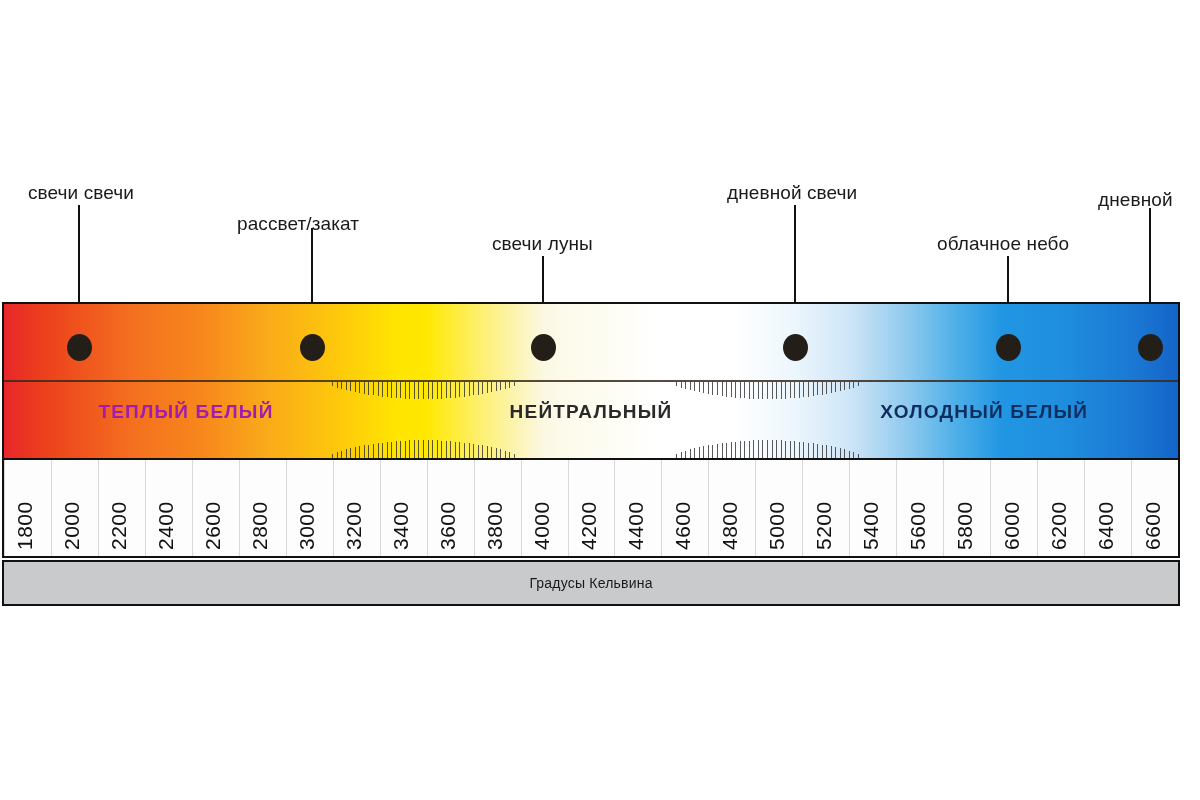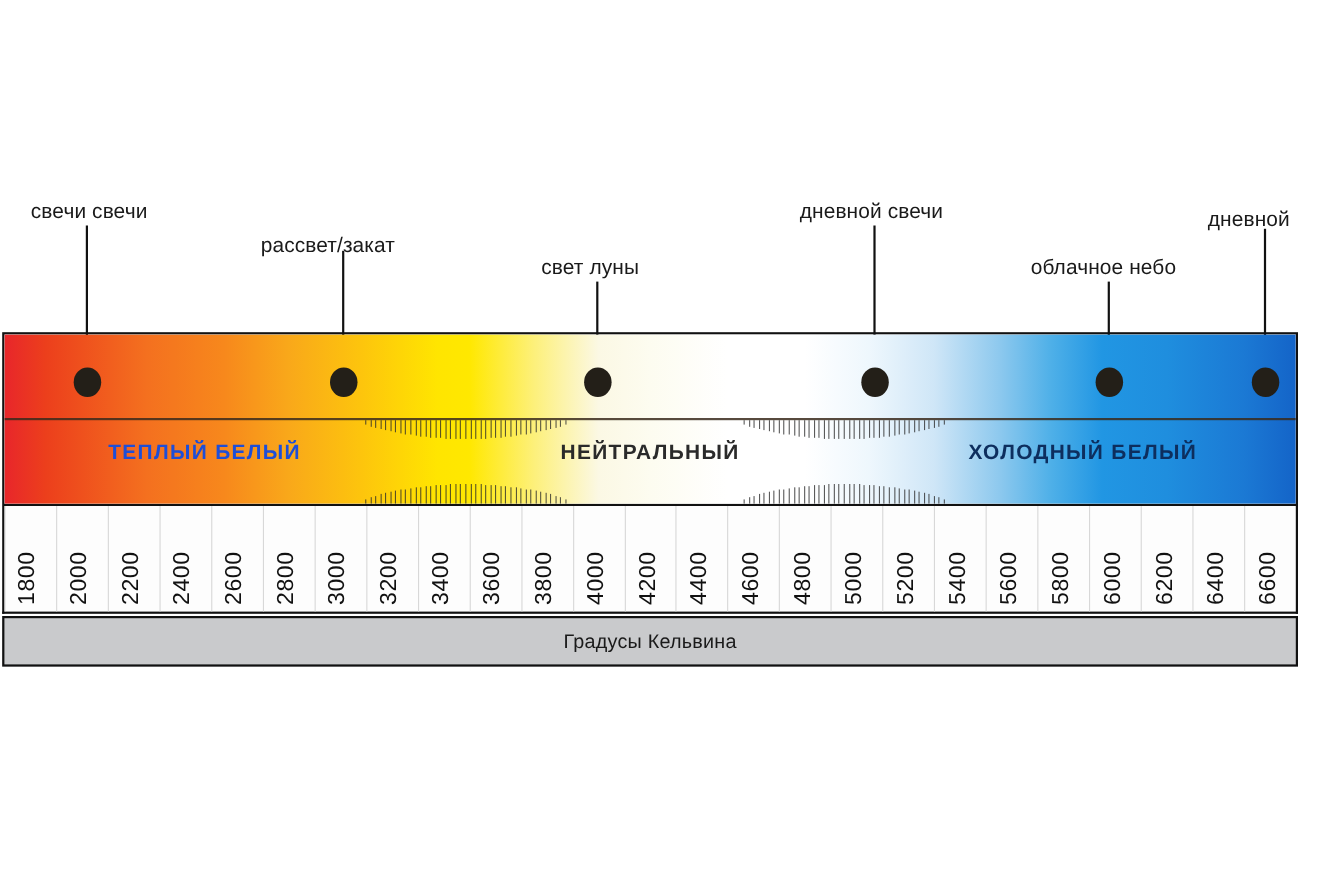--- a/index.html
+++ b/index.html
@@ -132,38 +132,38 @@
     width: 1178px;
     height: 46px;
     border: 2px solid #111111;
     box-sizing: border-box;
     background: #c9cacc;
     display: flex;
     align-items: center;
     justify-content: center;
   }
   #footerbar .footer-text {
-    font-size: 18px;
+    font-size: 14px;
     color: #1a1a1a;
     letter-spacing: .2px;
   }
 </style>
 </head>
 <body>
 
 <div id="stage">
 
   <div id="callouts-layer">
       <div class="callout-label" style="left: 28px; top: 182px;">свечи свечи</div>
       <div class="leader" style="left: 78px; top: 205px; height: 142px;"></div>
       <div class="dot" style="left: 67px; top: 334px; background: rgb(35, 31, 24);"></div>
       <div class="callout-label" style="left: 237px; top: 213px;">рассвет/закат</div>
       <div class="leader" style="left: 311px; top: 228px; height: 119px;"></div>
       <div class="dot" style="left: 300px; top: 334px; background: rgb(35, 31, 24);"></div>
-      <div class="callout-label" style="left: 492px; top: 233px;">свет луны</div>
+      <div class="callout-label" style="left: 492px; top: 233px;">свечи луны</div>
       <div class="leader" style="left: 542px; top: 256px; height: 91px;"></div>
       <div class="dot" style="left: 531px; top: 334px; background: rgb(35, 31, 24);"></div>
       <div class="callout-label" style="left: 727px; top: 182px;">дневной свечи</div>
       <div class="leader" style="left: 794px; top: 205px; height: 142px;"></div>
       <div class="dot" style="left: 783px; top: 334px; background: rgb(35, 31, 24);"></div>
       <div class="callout-label" style="left: 937px; top: 233px;">облачное небо</div>
       <div class="leader" style="left: 1007px; top: 256px; height: 91px;"></div>
       <div class="dot" style="left: 996px; top: 334px; background: rgb(35, 31, 24);"></div>
       <div class="callout-label" style="left: 1098px; top: 189px;">дневной</div>
       <div class="leader" style="left: 1149px; top: 208px; height: 139px;"></div>
@@ -341,21 +341,21 @@
         <div class="tick" style="left: 154.7px; height: 11.7px; bottom: 0px;"></div>
         <div class="tick" style="left: 159.25px; height: 10.8px; bottom: 0px;"></div>
         <div class="tick" style="left: 163.8px; height: 9.8px; bottom: 0px;"></div>
         <div class="tick" style="left: 168.35px; height: 8.7px; bottom: 0px;"></div>
         <div class="tick" style="left: 172.9px; height: 7.5px; bottom: 0px;"></div>
         <div class="tick" style="left: 177.45px; height: 6.1px; bottom: 0px;"></div>
         <div class="tick" style="left: 182px; height: 4px; bottom: 0px;"></div>
       </div>
 
     <div id="band-labels-layer">
-        <div class="band-label" style="left: 15.5%; color: #1d4ed8;">ТЕПЛЫЙ БЕЛЫЙ</div>
+        <div class="band-label" style="left: 15.5%; color: #a21caf;">ТЕПЛЫЙ БЕЛЫЙ</div>
         <div class="band-label" style="left: 50%; color: rgb(42, 42, 42);">НЕЙТРАЛЬНЫЙ</div>
         <div class="band-label" style="left: 83.5%; color: rgb(13, 46, 94);">ХОЛОДНЫЙ БЕЛЫЙ</div>
       </div>
   </div>
 
   <div id="kelvinstrip">
       <div class="ktick" style="left: 0px;"></div>
       <div class="knum" style="left: 33.48px;">1800</div>
       <div class="ktick" style="left: 46.96px;"></div>
       <div class="knum" style="left: 80.44px;">2000</div>

